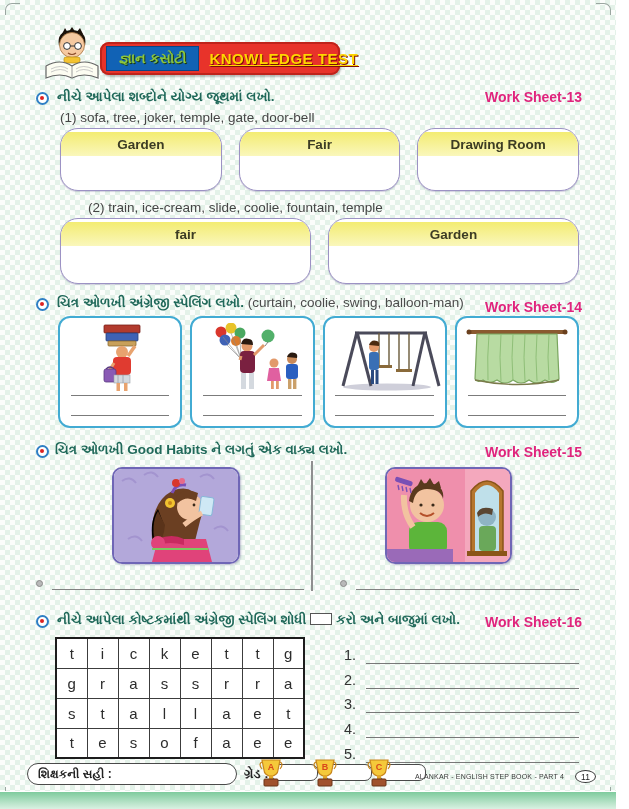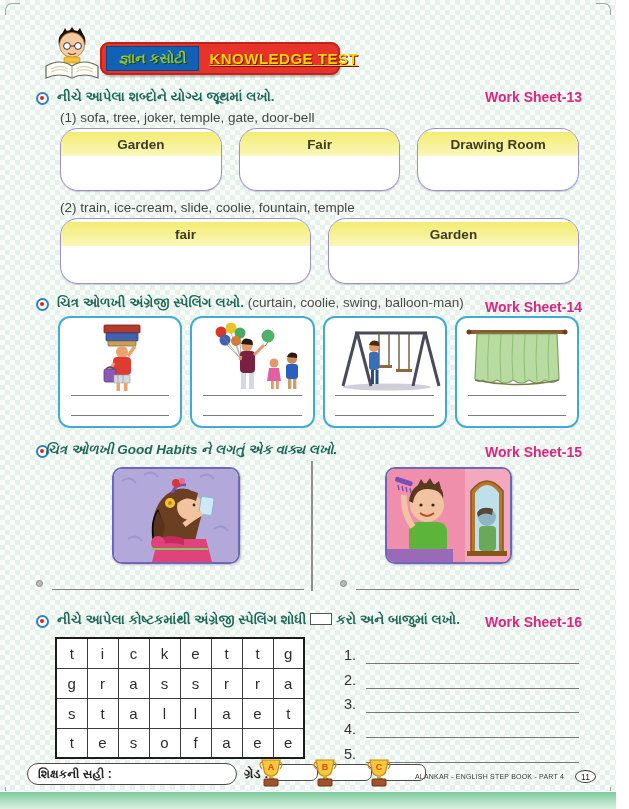--- a/index.html
+++ b/index.html
@@ -133,21 +133,21 @@
     <div class="cat-box">
       <div class="cat-head">Fair</div>
       <div class="cat-body"></div>
     </div>
     <div class="cat-box">
       <div class="cat-head">Drawing Room</div>
       <div class="cat-body"></div>
     </div>
   </div>
 
-  <div class="prompt" style="top:200px;">(2) train, ice-cream, slide, coolie, fountain, temple</div>
+  <div class="prompt" style="top:200px;padding-left:28px;">(2) train, ice-cream, slide, coolie, fountain, temple</div>
   <div class="cat-row tall" style="top:218px;">
     <div class="cat-box">
       <div class="cat-head">fair</div>
       <div class="cat-body"></div>
     </div>
     <div class="cat-box">
       <div class="cat-head">Garden</div>
       <div class="cat-body"></div>
     </div>
   </div>
@@ -241,21 +241,21 @@
         <path d="M16 11 L96 11 L98 56 Q92 62 84 57 Q76 63 68 57 Q60 63 52 57 Q44 63 36 57 Q28 62 22 57 Q16 60 14 56 Z" fill="#b8dba2" stroke="#79a55e" stroke-width="1.2"></path>
         <path d="M28 11 Q26 34 27 57 M40 11 Q38 34 40 58 M52 11 Q50 34 52 58 M64 11 Q62 34 64 58 M76 11 Q74 34 76 58 M88 11 Q86 34 88 57" stroke="#8fbf78" stroke-width="1" fill="none"></path>
         <path d="M14 57 Q56 66 98 57" stroke="#7a7a4a" stroke-width="1.4" fill="none"></path>
       </svg>
       <div class="spell-line l1"></div>
       <div class="spell-line l2"></div>
     </div>
   </div>
 
   <span class="bullet" style="left:36px; top:445px;"></span>
-  <div class="instr" style="left:45px; top:442px;font-style:italic;">ચિત્ર ઓળખી Good Habits ને લગતું એક વાક્ય લખો.</div>
+  <div class="instr" style="left:55px; top:442px;">ચિત્ર ઓળખી Good Habits ને લગતું એક વાક્ય લખો.</div>
   <div class="ws-label" style="top:444px;">Work Sheet-15</div>
 
   <div class="habit-card left">
     <svg width="124" height="93" viewBox="0 0 124 93">
       <rect width="124" height="93" fill="#b3a8da"></rect>
       <path d="M8 12 q8 -6 14 2 M30 6 q8 -6 14 2 M86 8 q8 -6 14 2 M14 70 q8 -6 14 2 M100 60 q8 -6 14 2" stroke="#a394cf" stroke-width="2" fill="none"></path>
       <path d="M38 70 Q36 34 58 22 Q78 14 86 32 Q90 42 86 52 L80 76 Z" fill="#6b3f22"></path>
       <path d="M44 40 Q34 54 40 76 Q48 70 50 56 Z" fill="#5a3category41a"></path>
       <path d="M44 42 Q36 56 42 78 Q50 70 51 56 Z" fill="#5a331a"></path>
       <circle cx="76" cy="38" r="13" fill="#f2c3a0"></circle>

